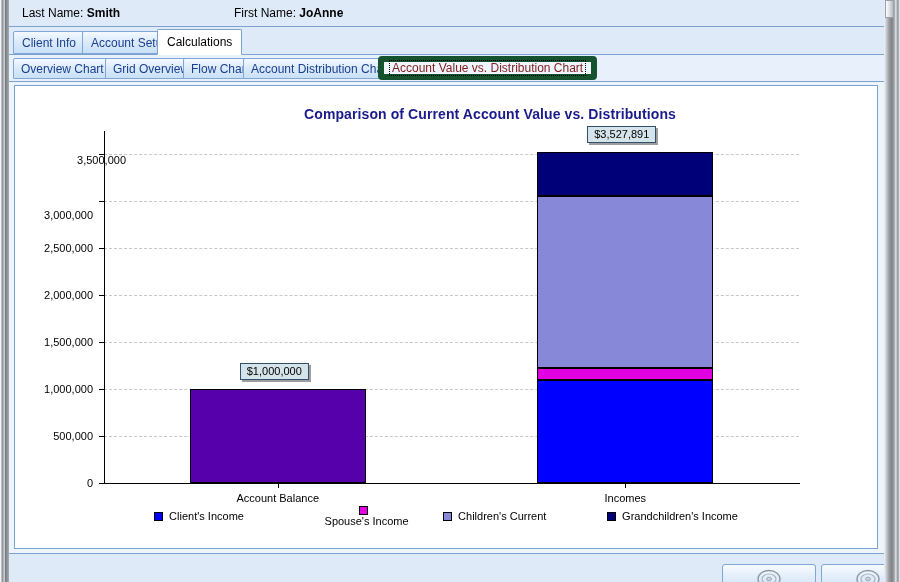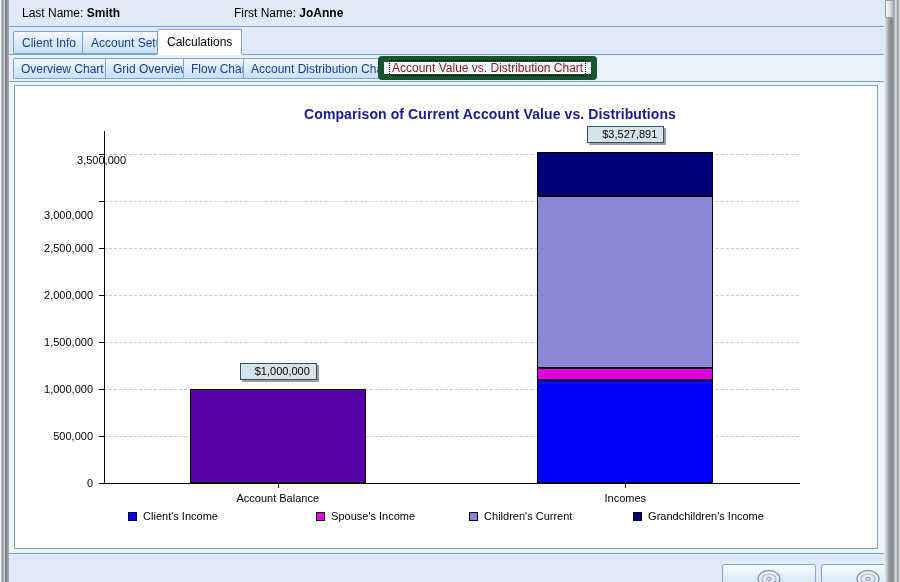--- a/index.html
+++ b/index.html
@@ -78,21 +78,21 @@
   .ytickmark{position:absolute;left:84px;width:5px;height:0;border-top:1px solid #000;}
 
   .xtickmark{position:absolute;top:397px;width:0;height:5px;border-left:1px solid #000;}
   .xlabel{position:absolute;top:406px;font-size:11px;color:#000;text-align:center;
     transform:translateX(-50%);}
 
   .bar{position:absolute;box-sizing:border-box;border:1px solid #000;}
 
   .dlabel{position:absolute;font-size:11px;color:#000;background:#d5e3ea;
     border:1px solid #31506b;box-shadow:2px 2px 0 rgba(40,40,40,.45);
-    padding:1px 6px 2px 14px;white-space:nowrap;box-sizing:border-box;}
+    padding:1px 6px 2px 6px;white-space:nowrap;box-sizing:border-box;}
 
   .legend{position:absolute;left:0;top:420px;width:862px;height:20px;
     display:flex;align-items:center;justify-content:center;gap:0;}
   .legend-item{display:flex;align-items:center;font-size:11px;color:#000;white-space:nowrap;}
   .legend-swatch{width:9px;height:9px;border:1px solid #000;margin-right:6px;box-sizing:border-box;}
 
   
   .botbar{position:absolute;left:9px;top:553px;width:875px;height:29px;
     background:#dfeaf9;border-top:1px solid #7da2d0;box-sizing:border-box;}
   .botbtn{position:absolute;top:10px;height:24px;
@@ -199,25 +199,25 @@
             <div class="xlabel" style="left: 262.75px;">Account Balance</div>
             <div class="xtickmark" style="left: 610.25px;"></div>
             <div class="xlabel" style="left: 610.25px;">Incomes</div>
           </div>
         <div id="dlabel-layer">
             <div class="dlabel" style="left: 224.75px; top: 277.133px;">$1,000,000</div>
             <div class="dlabel" style="left: 572.25px; top: 39.8486px;">$3,527,891</div>
           </div>
 
         <div class="legend" id="legend-layer">
-            <div class="legend-item" style="width: 188px;">
+            <div class="legend-item" style="width: 136px;">
               <span class="legend-swatch" style="background: rgb(0, 0, 255);"></span>
               <span>Client's Income</span>
             </div>
-            <div class="legend-item" style="width: 153px;">
+            <div class="legend-item" style="width: 153px; flex-direction: column;">
               <span class="legend-swatch" style="background: rgb(224, 0, 224);"></span>
               <span>Spouse's Income</span>
             </div>
             <div class="legend-item" style="width: 164px;">
               <span class="legend-swatch" style="background: rgb(136, 136, 216);"></span>
               <span>Children's Current</span>
             </div>
             <div class="legend-item">
               <span class="legend-swatch" style="background: rgb(0, 0, 120);"></span>
               <span>Grandchildren's Income</span>

